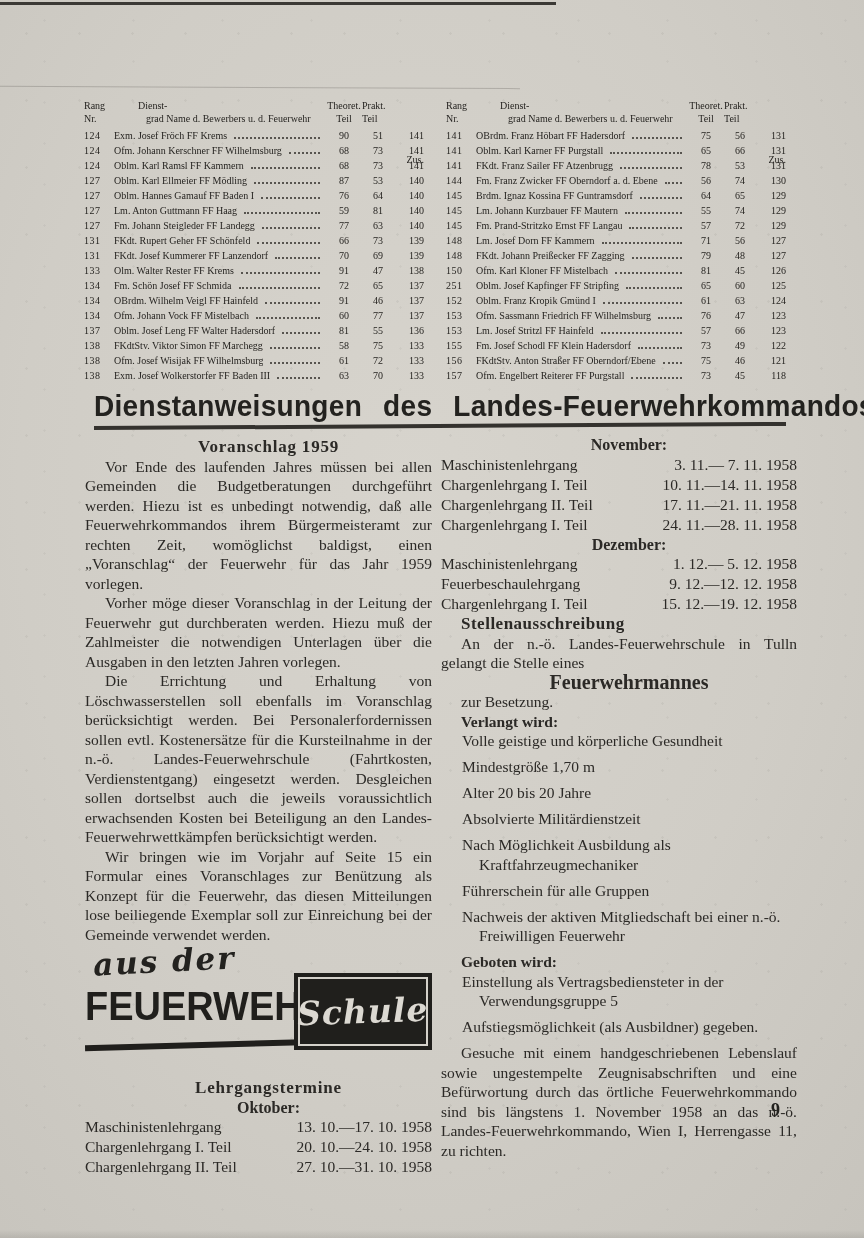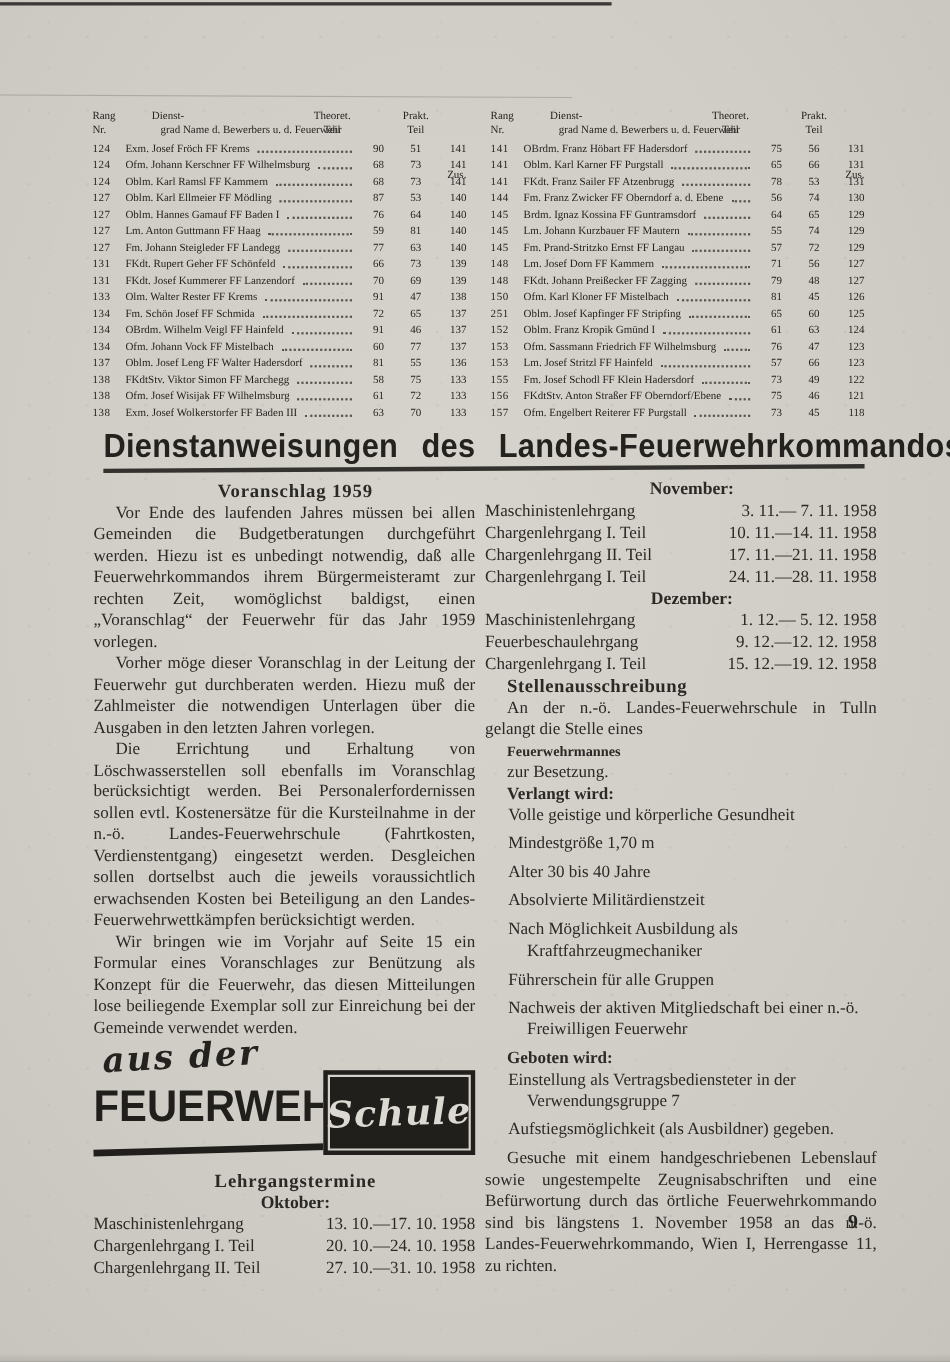--- a/index.html
+++ b/index.html
@@ -27,21 +27,21 @@
   
   .tables{position:absolute;top:99px;left:84px;width:704px;display:flex;gap:20px;}
   .rtable{width:342px;flex:0 0 auto;font-size:10px;color:#262421;}
   .thead{margin-bottom:3px;}
   .hrow{display:flex;height:13px;line-height:13px;white-space:nowrap;}
   .h-rank{width:30px;flex:0 0 auto;}
   .h-name{flex:1 1 auto;min-width:0;overflow:visible;}
   .h-name.l1{padding-left:24px;}
   .h-name.l2{padding-left:32px;}
   .h-t{width:36px;flex:0 0 auto;text-align:center;}
-  .h-p{width:32px;flex:0 0 auto;text-align:center;margin-left:42px;}
+  .h-p{width:32px;flex:0 0 auto;text-align:left;}
   .h-z{width:30px;flex:0 0 auto;text-align:right;padding-right:2px;margin-top:41px;}
   .trow{display:flex;height:15px;line-height:15px;white-space:nowrap;align-items:baseline;}
   .c-rank{width:30px;flex:0 0 auto;letter-spacing:0.5px;}
   .c-name{flex:0 1 auto;overflow:hidden;}
   .leader{flex:1 1 0;min-width:0;align-self:flex-end;border-bottom:2px dotted #57544f;margin:0 6px 4px 7px;height:0;}
   .c-t{width:36px;flex:0 0 auto;text-align:center;}
   .c-p{width:32px;flex:0 0 auto;text-align:center;}
   .c-z{width:30px;flex:0 0 auto;text-align:right;padding-right:2px;}
 
   
@@ -72,23 +72,23 @@
   .feuerwehr{position:absolute;left:0px;top:30px;font-family:"Liberation Sans",sans-serif;
     font-weight:700;font-size:38px;line-height:38px;letter-spacing:0px;color:#201f1c;
     transform:scaleY(1.06);transform-origin:left top;}
   .fw-bar{position:absolute;left:0px;top:86px;width:236px;height:6px;background:#201f1c;transform:rotate(-1.6deg);}
   .schule-box{position:absolute;left:209px;top:17px;width:138px;height:77px;background:#201f1c;
     box-shadow:inset 0 0 0 4px #201f1c, inset 0 0 0 6px #d4d1ca;
     display:flex;align-items:center;justify-content:center;}
   .schule{font-family:"DejaVu Serif",serif;font-style:italic;font-weight:700;
     font-size:33px;color:#dcd9d2;letter-spacing:1px;transform:rotate(-2deg);}
 
-  .courses{margin-top:0;}
+  .courses{margin-top:14px;}
   .job-title{font-weight:700;font-size:17px;letter-spacing:0.5px;margin:18px 0 8px 0;text-indent:0;}
-  .position{font-weight:700;text-align:left;font-size:13px;margin:5px 0 4px 0;text-indent:0;}
+  .position{font-weight:700;text-align:center;font-size:20px;margin:5px 0 4px 0;text-indent:0;}
   .plain{ text-indent:0; }
   .sub-label{font-weight:700;text-indent:0;margin:13px 0 7px 0;}
   .req{padding-left:38px;text-indent:-17px;text-align:left;margin-bottom:6.5px;}
   .closing{margin-top:9px;}
 
   .page-number{position:absolute;left:771px;top:1100px;font-size:18px;font-weight:700;color:#23221f;}
 </style>
 </head>
 <body>
 
@@ -540,35 +540,35 @@
       <p class="position">Feuerwehrmannes</p>
       <p class="plain">zur Besetzung.</p>
 
       <p class="sub-label">Verlangt wird:</p>
       <div>
 
           <div class="req">Volle geistige und körperliche Gesundheit</div>
 
           <div class="req">Mindestgröße 1,70 m</div>
 
-          <div class="req">Alter 30 bis 40 Jahre</div>
+          <div class="req">Alter 20 bis 20 Jahre</div>
 
           <div class="req">Absolvierte Militärdienstzeit</div>
 
           <div class="req">Nach Möglichkeit Ausbildung als Kraftfahrzeugmechaniker</div>
 
           <div class="req">Führerschein für alle Gruppen</div>
 
           <div class="req">Nachweis der aktiven Mitgliedschaft bei einer n.-ö. Freiwilligen Feuerwehr</div>
         </div>
 
       <p class="sub-label">Geboten wird:</p>
       <div>
 
-          <div class="req">Einstellung als Vertragsbediensteter in der Verwendungsgruppe 7</div>
+          <div class="req">Einstellung als Vertragsbediensteter in der Verwendungsgruppe 5</div>
 
           <div class="req">Aufstiegsmöglichkeit (als Ausbildner) gegeben.</div>
         </div>
 
       <p class="closing">Gesuche mit einem handgeschriebenen Lebenslauf sowie ungestempelte Zeugnisabschriften und eine Befürwortung durch das örtliche Feuerwehrkommando sind bis längstens 1. November 1958 an das n.-ö. Landes-Feuerwehrkommando, Wien I, Herrengasse 11, zu richten.</p>
     </div>
   </div>
 
   <div class="page-number">9</div>
 

